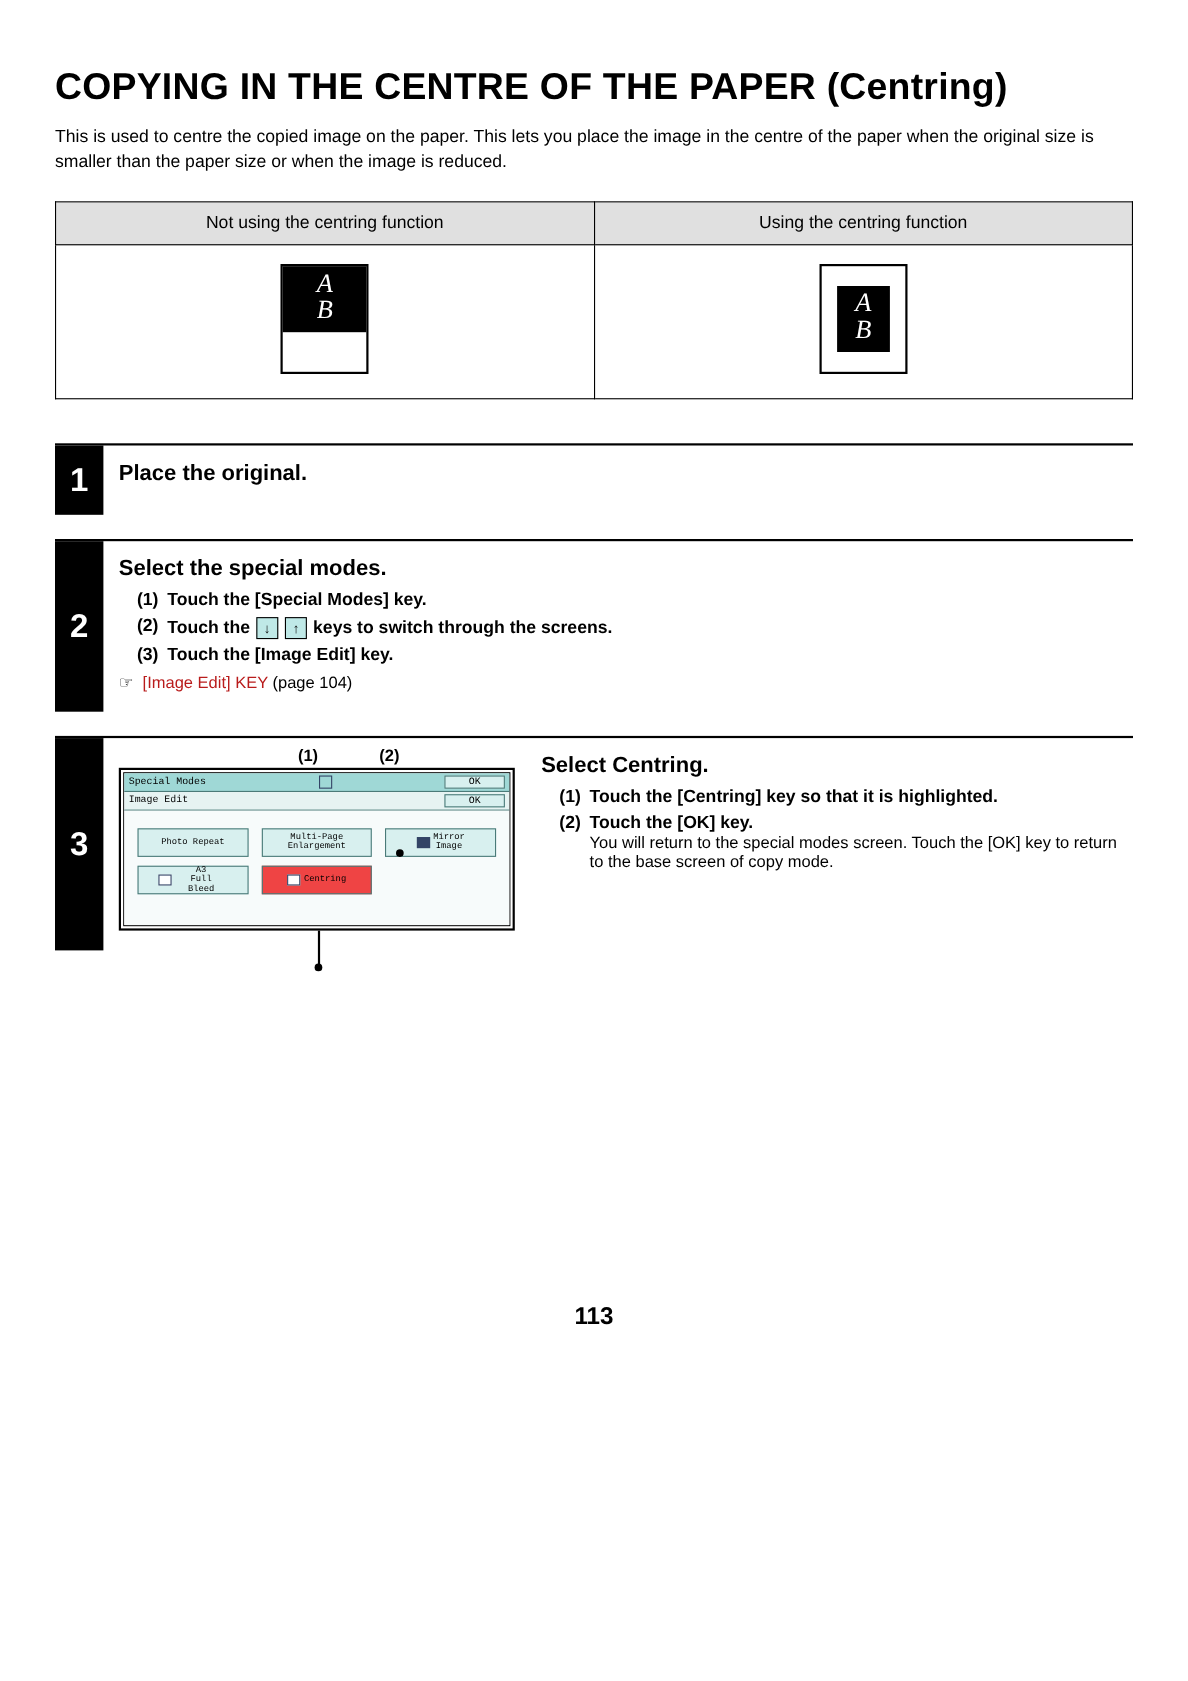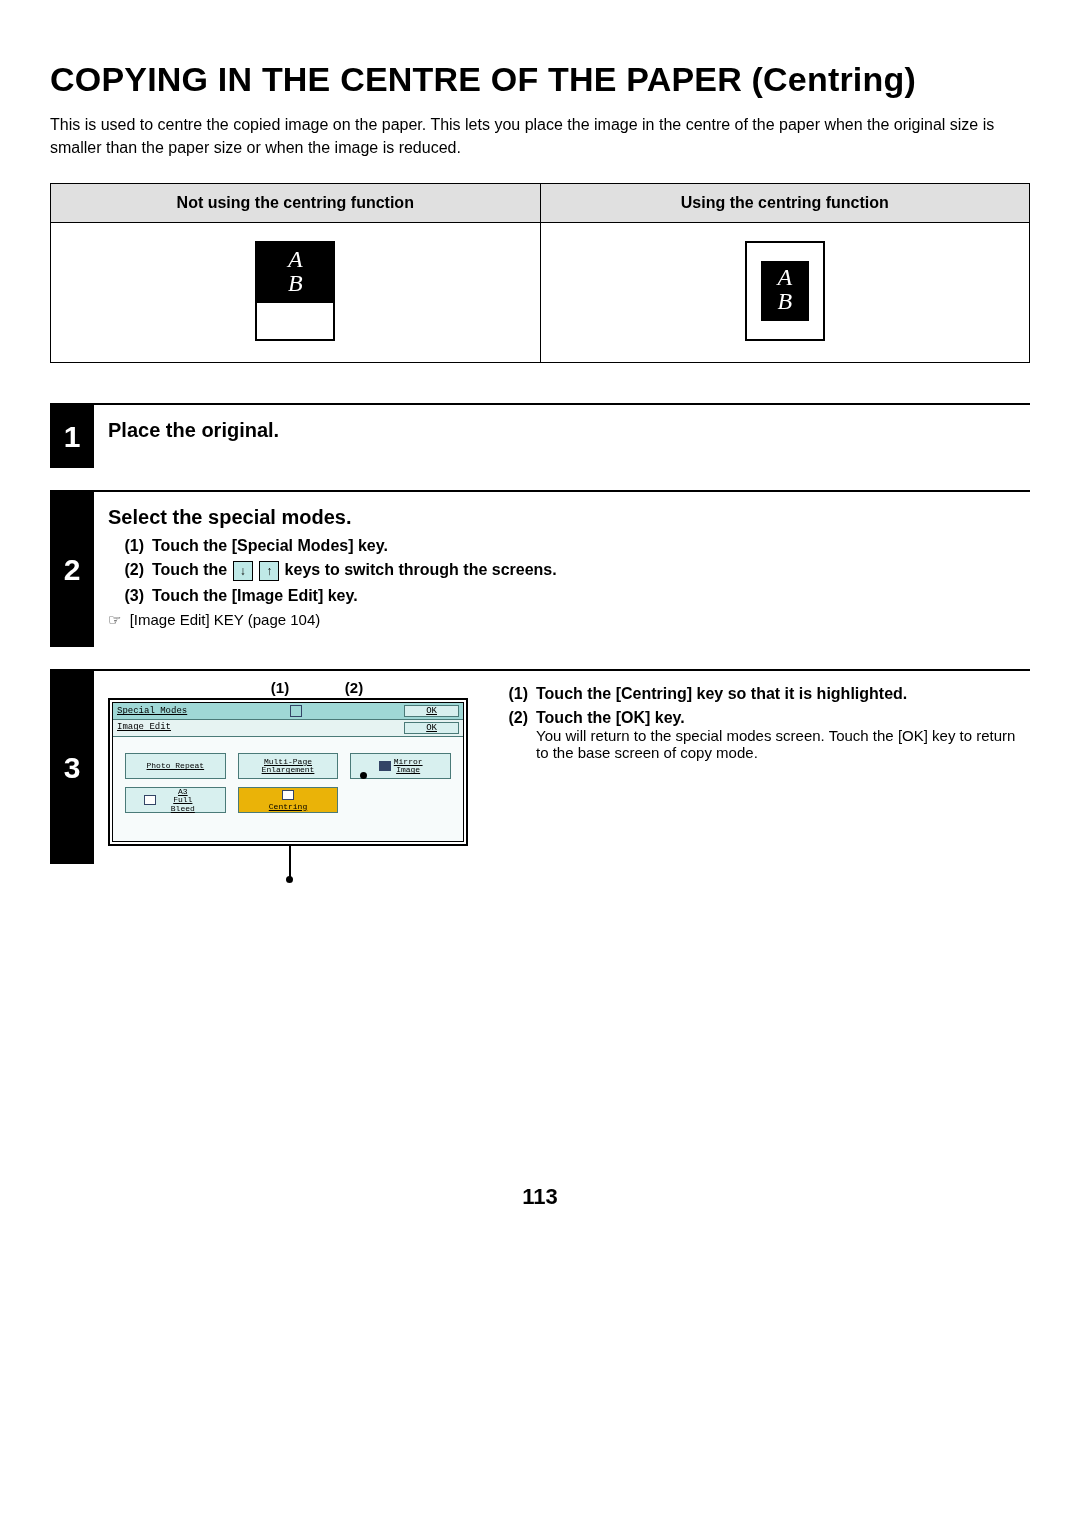--- a/index.html
+++ b/index.html
@@ -28,21 +28,21 @@
     width: 100%;
     border-collapse: collapse;
     margin-bottom: 40px;
   }
   table.cmp th, table.cmp td {
     border: 1px solid #000;
     padding: 0;
   }
   table.cmp th {
     background: #e0e0e0;
-    font-weight: bold;
+    font-weight: normal;
     font-size: 16px;
     padding: 10px 0;
     width: 50%;
     margin-top: 13px;
   }
   table.cmp td {
     height: 140px;
     text-align: center;
     vertical-align: middle;
   }
@@ -146,21 +146,21 @@
     color: #000;
   }
   .keysquare.down::after { content: "↓"; }
   .keysquare.up::after   { content: "↑"; }
 
   .refline {
     font-size: 15px;
     margin-top: 6px;
   }
   .pointer { display: inline-block; margin-right: 4px; }
-  .link { color: #000000; }
+  .link { color: #b91c1c; }
 
   
   .step3cols {
     display: flex;
     gap: 24px;
   }
   .screenshot-wrap {
     width: 360px;
     flex-shrink: 0;
   }
@@ -228,29 +228,28 @@
     display: flex;
     align-items: center;
     justify-content: center;
     height: 26px;
     text-align: center;
     padding: 0 18px;
     gap: 3px;
     line-height: 1.05;
   }
   .softkey.sel {
-    background: #eab308;
-    flex-direction: column;
+    background: #ef4444;
   }
   .softkey .kicon {
     width: 12px; height: 10px;
     border: 1px solid #346; background: #fff; flex-shrink:0;
   }
   .softkey .kicon.fill { background:#346; }
-  .device-wrap { position: relative; text-decoration: underline; }
+  .device-wrap { position: relative; }
   
   .dot1 { position:absolute; left:178px; top:178px; width:7px;height:7px;background:#000;border-radius:50%; }
   .dot2 { position:absolute; left:252px; top:74px; width:7px;height:7px;background:#000;border-radius:50%; }
   .line1 { position:absolute; left:181px; top:8px; width:2px; height:172px; background:#000; }
   .line2a { position:absolute; left:255px; top:8px; width:2px; height:50px; background:#000; }
   .line2b { position:absolute; left:255px; top:56px; width:2px; height:20px; background:#000; }
 
   .pagefoot {
     text-align: center;
     font-size: 22px;
@@ -375,20 +374,21 @@
                 <div></div>
               </div>
             </div>
           </div>
           <div class="dot1"></div>
           <div class="dot2"></div>
         </div>
       </div>
 
       <div style="flex:1;">
+        <h2>Select Centring.</h2>
         <ol class="sub">
           <li><span>Touch the [Centring] key so that it is highlighted.</span></li>
           <li>
             <span>Touch the [OK] key.</span>
             <div class="subnote">You will return to the special modes screen. Touch the [OK] key to return to the base screen of copy mode.</div>
           </li>
         </ol>
       </div>
     </div>
   </div>

